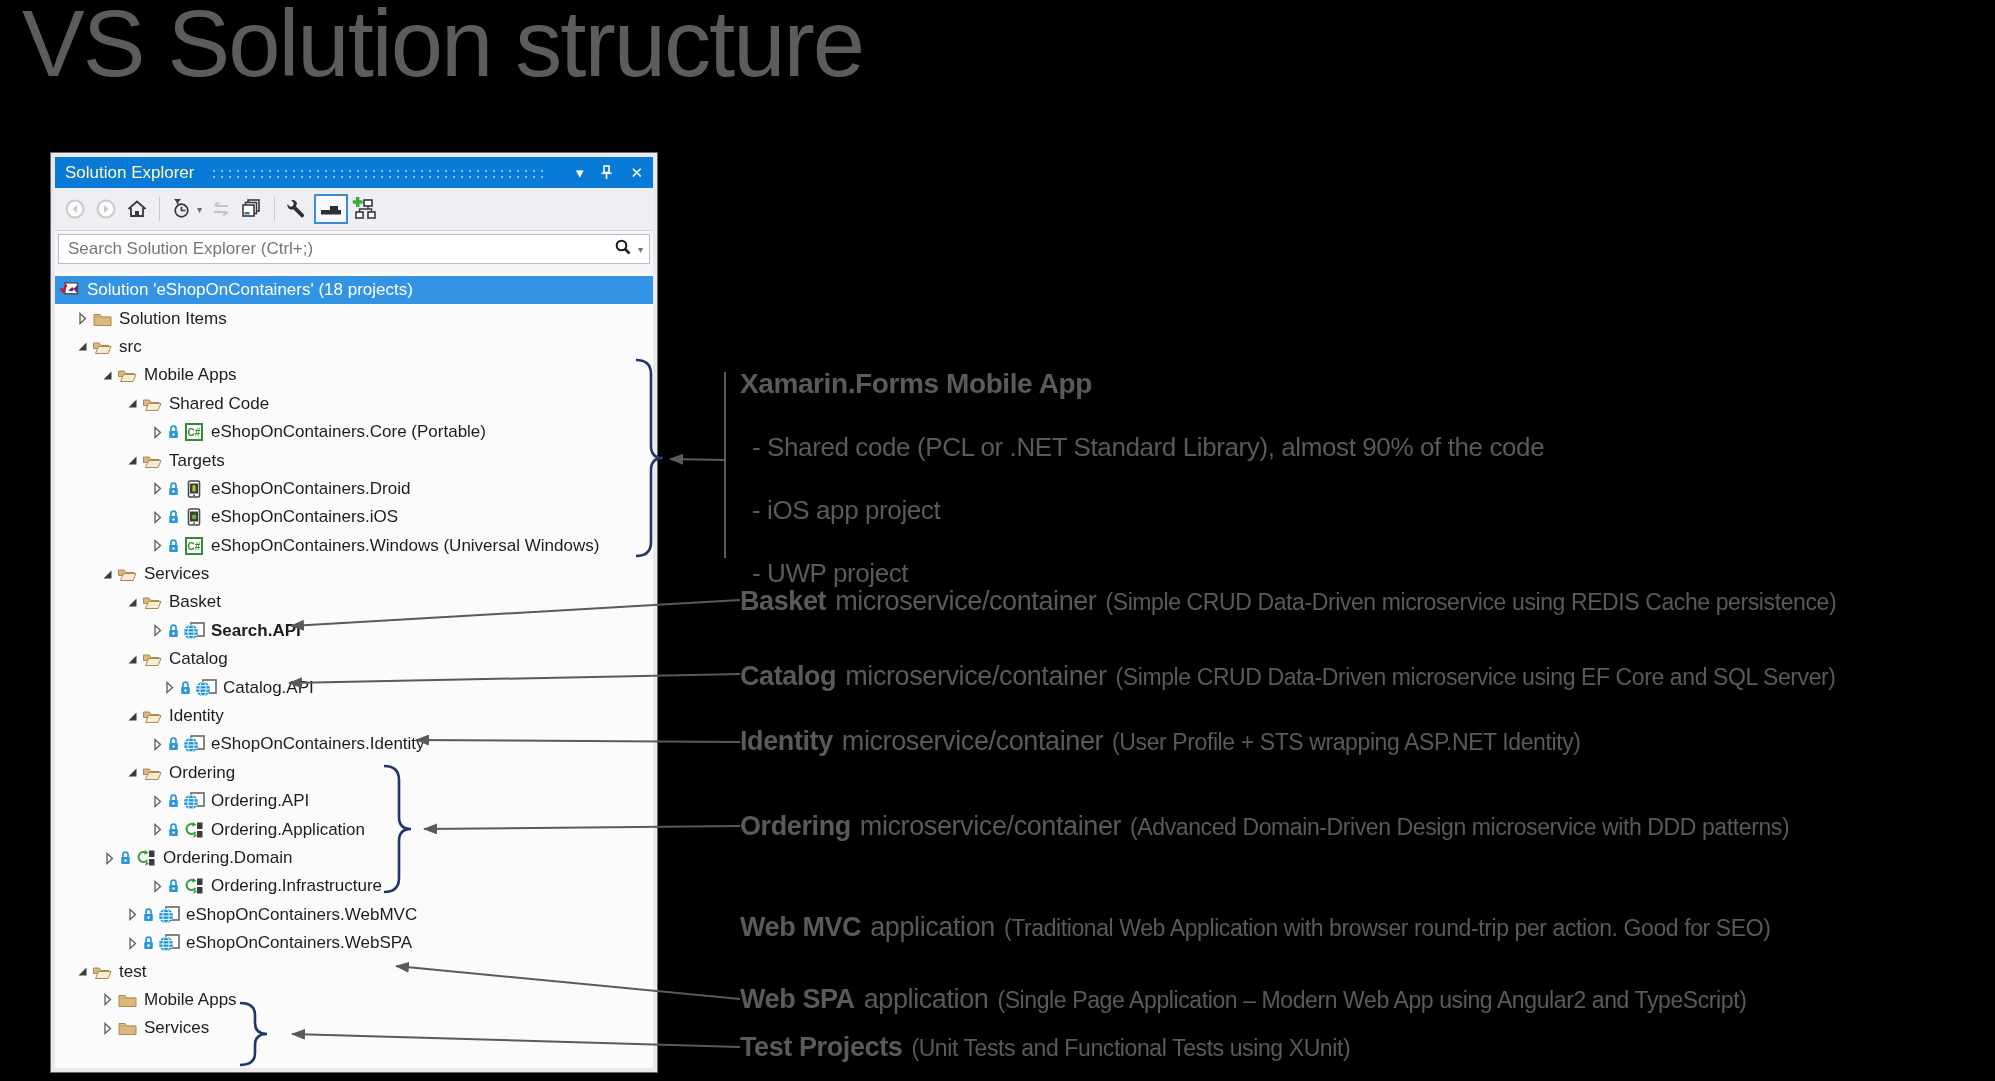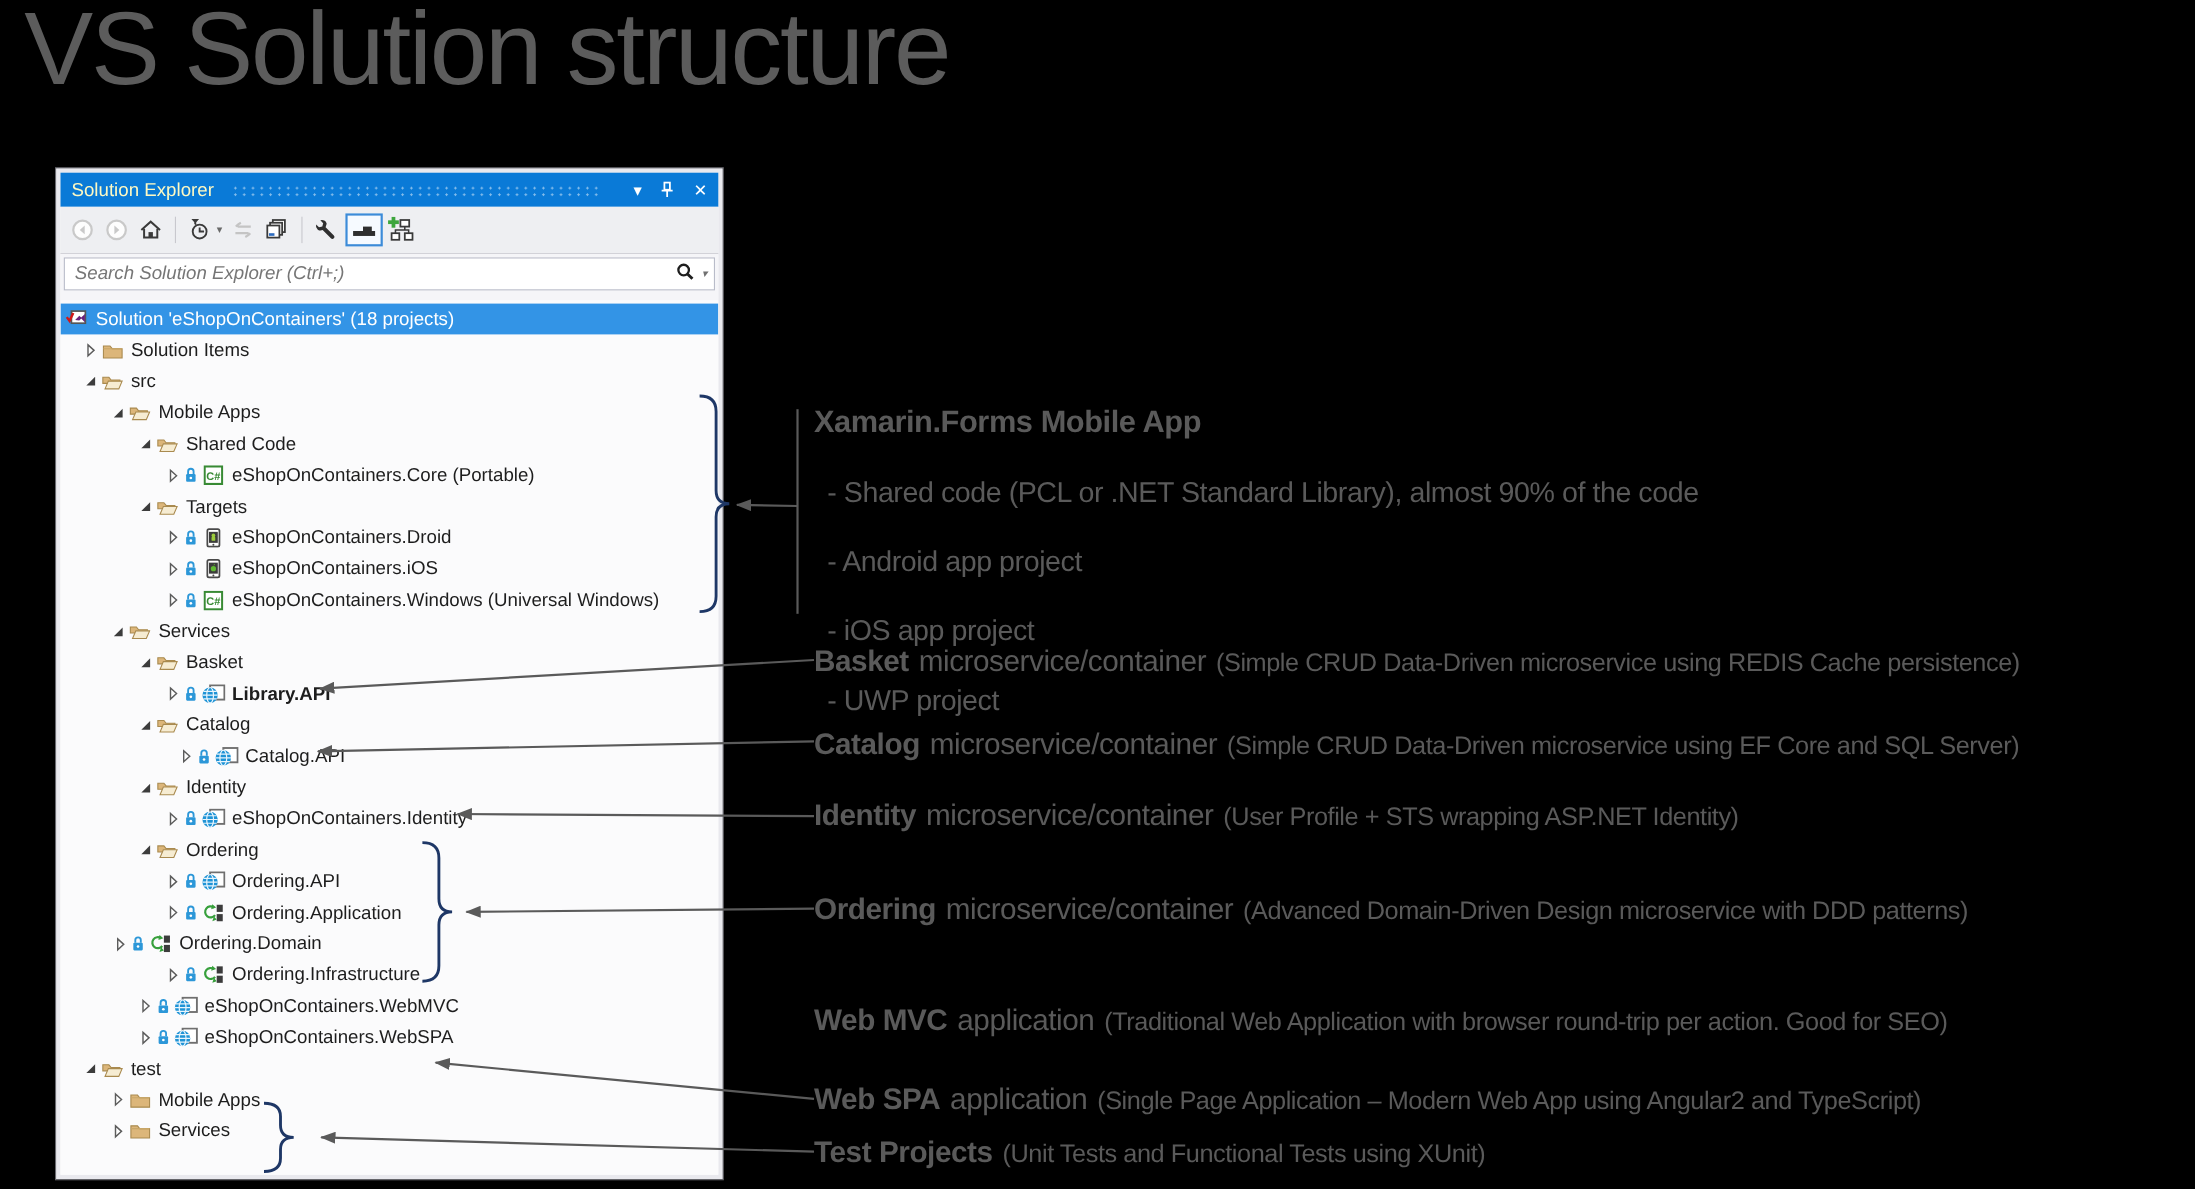--- a/index.html
+++ b/index.html
@@ -22,21 +22,21 @@
       background-size:8px 6px;}
   .tb-ctrl{color:#fff;font-size:15px;margin-left:16px;display:inline-flex;align-items:center;cursor:default;}
 
   .se-toolbar{height:42px;background:#eeeff2;border-bottom:1px solid #d2d2d8;
       display:flex;align-items:center;padding:0 6px;flex:0 0 auto;gap:3px;}
   .tool{width:28px;height:28px;display:flex;align-items:center;justify-content:center;}
   .tool.boxed{border:2px solid #3d8bd8;background:#f6faff;width:30px;height:26px;}
   .tool-sep{width:1px;height:24px;background:#c8c8ce;margin:0 5px;}
   .caret{color:#6a6a6a;font-size:10px;margin-left:-2px;margin-right:2px;}
 
-  .se-search{height:36px;background:#f5f5f8;padding:3px 3px;flex:0 0 auto;font-style:italic;}
+  .se-search{height:36px;background:#f5f5f8;padding:3px 3px;flex:0 0 auto;}
   .search-box{height:28px;background:#fff;border:1px solid #b9bcc9;display:flex;
       align-items:center;padding:0 6px 0 9px;}
   .search-ph{flex:1;color:#767676;font-size:17px;white-space:nowrap;overflow:hidden;}
   .search-caret{color:#717171;font-size:10px;margin-left:6px;}
 
   .se-tree{flex:1;background:#fbfbfc;padding-top:3px;overflow:hidden;position:relative;}
   .trow{height:28.4px;display:flex;align-items:center;font-size:17px;color:#1d1d1d;
       white-space:nowrap;}
   .trow.sel{background:#3394e6;color:#fff;}
   .exp{width:17px;flex:0 0 17px;display:flex;align-items:center;justify-content:center;}
@@ -389,21 +389,21 @@
             <rect x="8" y="1" width="13" height="13" fill="#fff" stroke="#6f6f6f" stroke-width="1.7"></rect>
             <circle cx="8" cy="10" r="7" fill="#1e93d6"></circle>
             <g stroke="#eaf5fc" stroke-width="1.1" fill="none">
               <ellipse cx="8" cy="10" rx="3.1" ry="7"></ellipse>
               <line x1="1" y1="10" x2="15" y2="10"></line>
               <line x1="2" y1="6.6" x2="14" y2="6.6"></line>
               <line x1="2" y1="13.4" x2="14" y2="13.4"></line>
             </g>
           </svg>
         </span>
-        <span class="tlabel b">Library.API</span>
+        <span class="tlabel b">Search.API</span>
       </div>
       <div class="trow" style="padding-left: 69px;">
         <span class="exp">
           <svg width="15" height="15" viewBox="0 0 15 15">
             <path d="M11.5 3.5 L11.5 11.5 L3.5 11.5 z" fill="#3c3c3c"></path>
           </svg>
         </span>
         <span class="picon">
           <svg width="20" height="16" viewBox="0 0 20 16">
             <path d="M1.5 4 h5.5 l2 2.5 h8 v3 h-15.5 z" fill="#dcb67a" stroke="#a98a4f" stroke-width="1"></path>
@@ -700,21 +700,20 @@
           </svg>
         </span>
         <span class="tlabel">Services</span>
       </div>
     </div>
 </div>
 
 <div class="ann xamarin">
   <div class="xtitle">Xamarin.Forms Mobile App</div>
   <div class="xitem">- Shared code (PCL or .NET Standard Library), almost 90% of the code</div>
-  <div class="xitem">- Android app project</div>
   <div class="xitem">- iOS app project</div>
   <div class="xitem">- UWP project</div>
 </div>
 
 <div class="ann callout c0">
   <span class="cb">Basket</span><span class="cm">microservice/container</span><span class="cp">(Simple CRUD Data-Driven microservice using REDIS Cache persistence)</span>
 </div>
 <div class="ann callout c1">
   <span class="cb">Catalog</span><span class="cm">microservice/container</span><span class="cp">(Simple CRUD Data-Driven microservice using EF Core and SQL Server)</span>
 </div>

